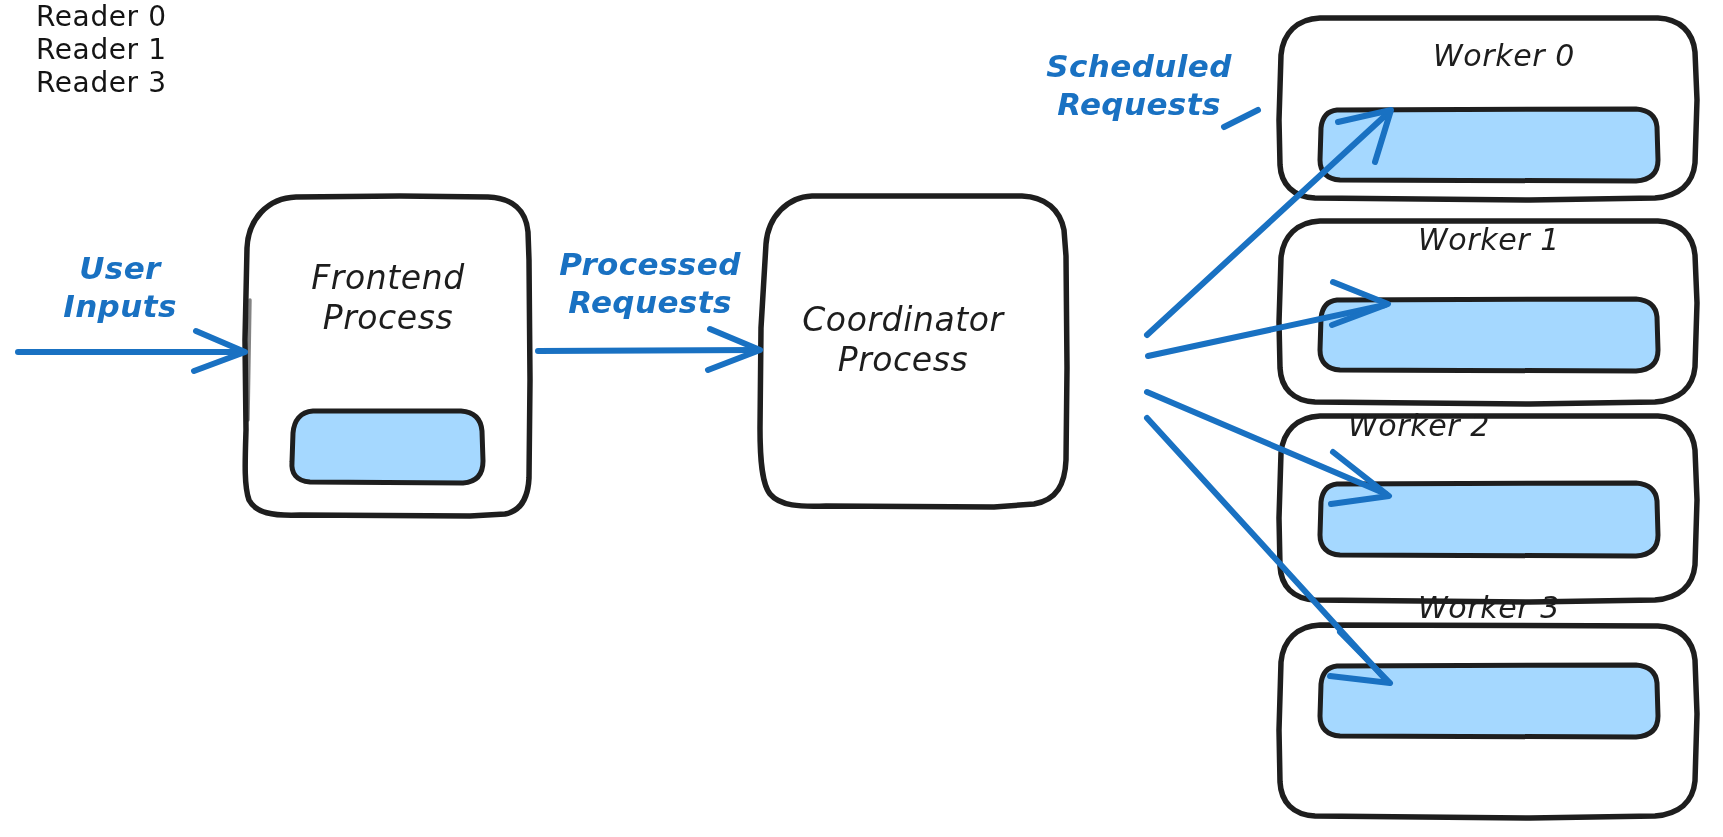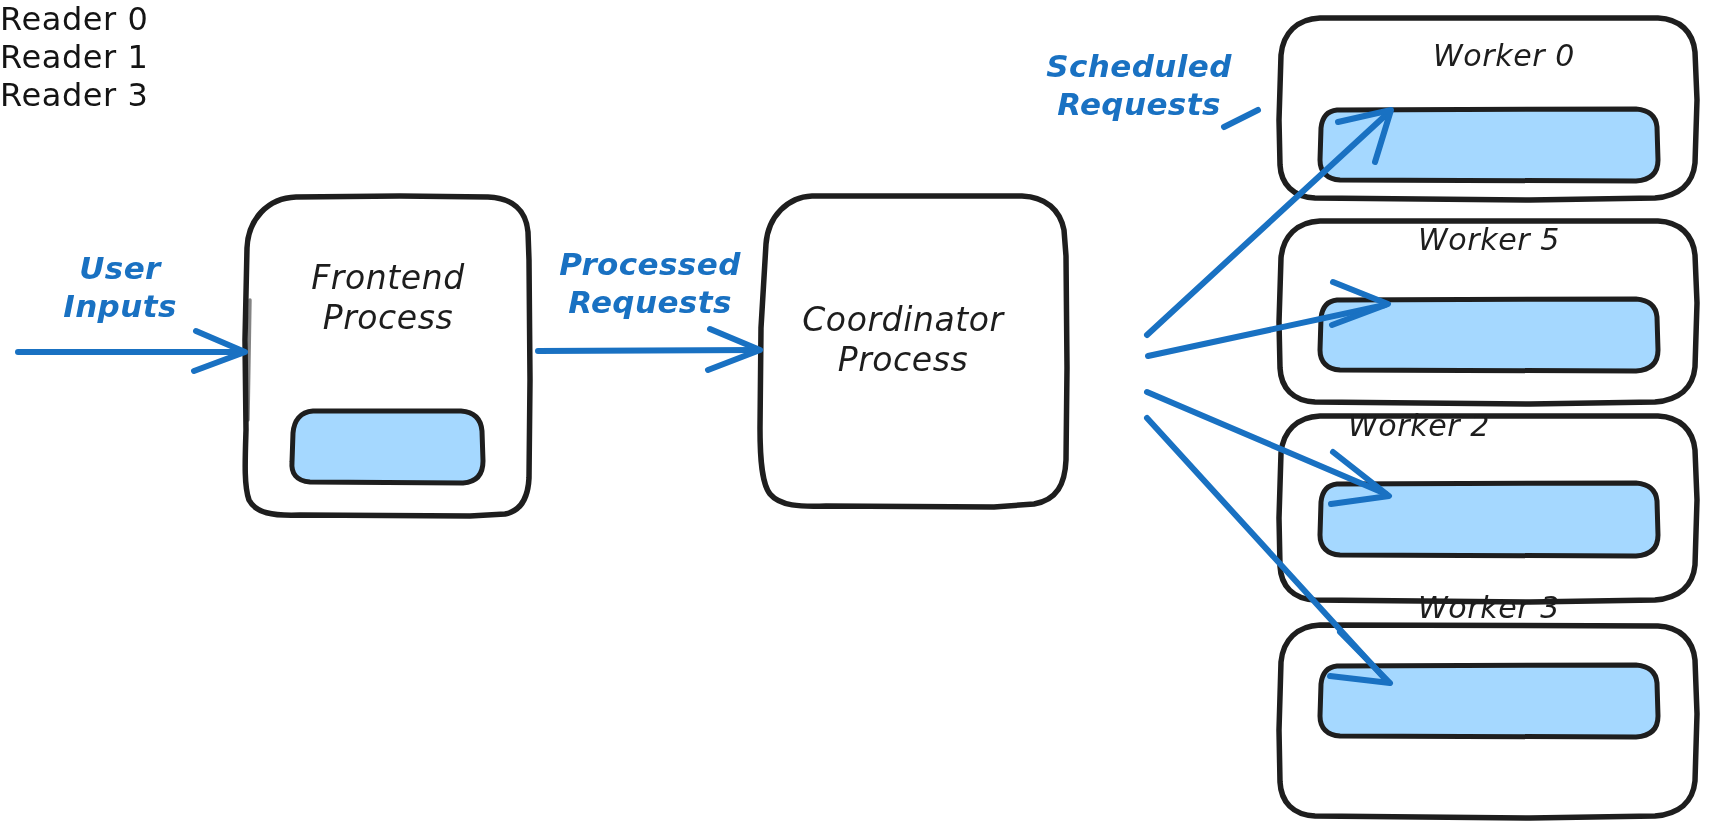--- a/index.html
+++ b/index.html
@@ -44,22 +44,23 @@
   .edge-label {
     color: #1971c2;
     font-family: "DejaVu Sans", sans-serif;
     font-size: 31px;
     font-weight: 600;
     letter-spacing: 0.4px;
   }
   .pill-label {
     color: #141414;
     font-family: "DejaVu Sans", sans-serif;
-    font-size: 32px;
+    font-size: 28px;
     letter-spacing: 0.6px;
+    padding-left: 36px;
   }
   .worker-title {
     font-size: 30px;
   }
 </style>
 </head>
 <body>
 
 <div id="diagram-root">
 
@@ -174,21 +175,21 @@
   <div class="node-label" style="left:246px; top:258px; width:284px;">Frontend
 Process</div>
 
 
   <div class="node-label" style="left:759px; top:300px; width:288px;">Coordinator
 Process</div>
 
   <div class="node-label worker-title" style="left:1279px; top:38px; width:420px;padding-left:15px;">Worker 0</div>
   <div class="pill-label" style="left:1320px; top:123px; width:338px;">Reader 0</div>
 
-  <div class="node-label worker-title" style="left:1279px; top:222px; width:420px;">Worker 5</div>
+  <div class="node-label worker-title" style="left:1279px; top:222px; width:420px;">Worker 1</div>
   <div class="pill-label" style="left:1320px; top:313px; width:338px;">Reader 1</div>
 
   <div class="node-label worker-title" style="left:1209px; top:408px; width:420px;">Worker 2</div>
 
   <div class="node-label worker-title" style="left:1279px; top:590px; width:420px;">Worker 3</div>
   <div class="pill-label" style="left:1320px; top:679px; width:338px;">Reader 3</div>
 
   <div class="edge-label" style="left:20px; top:250px; width:200px;">User
 Inputs</div>
 

